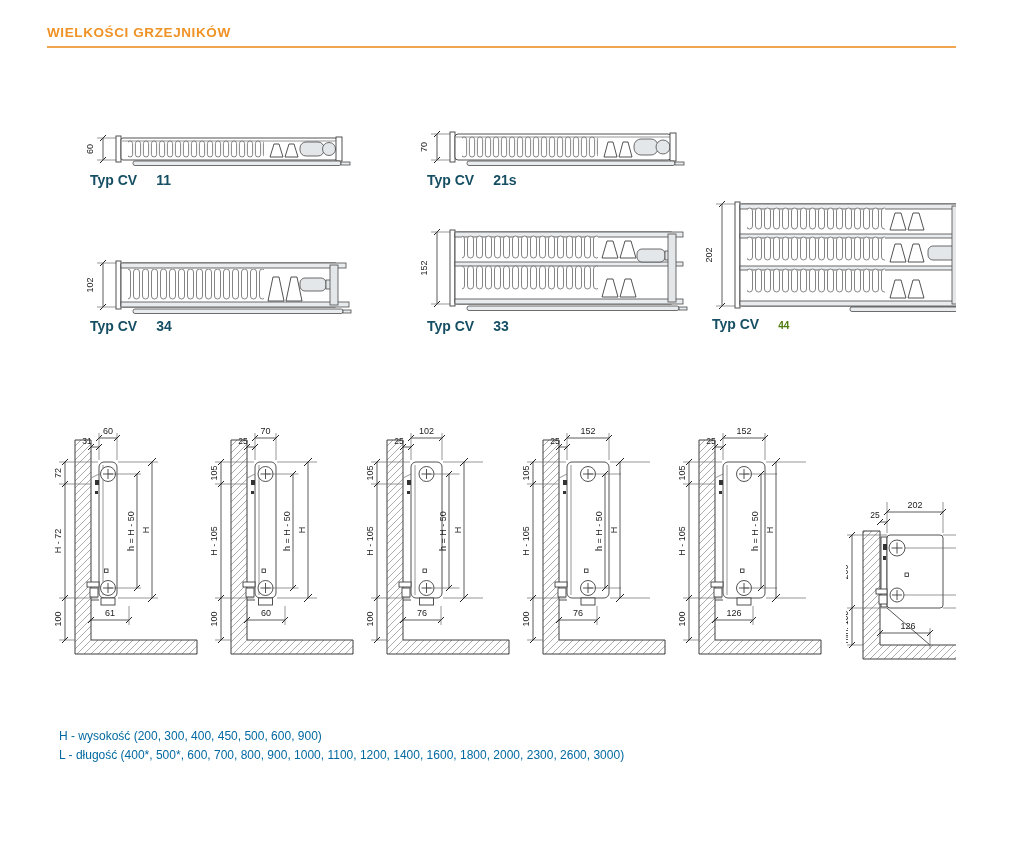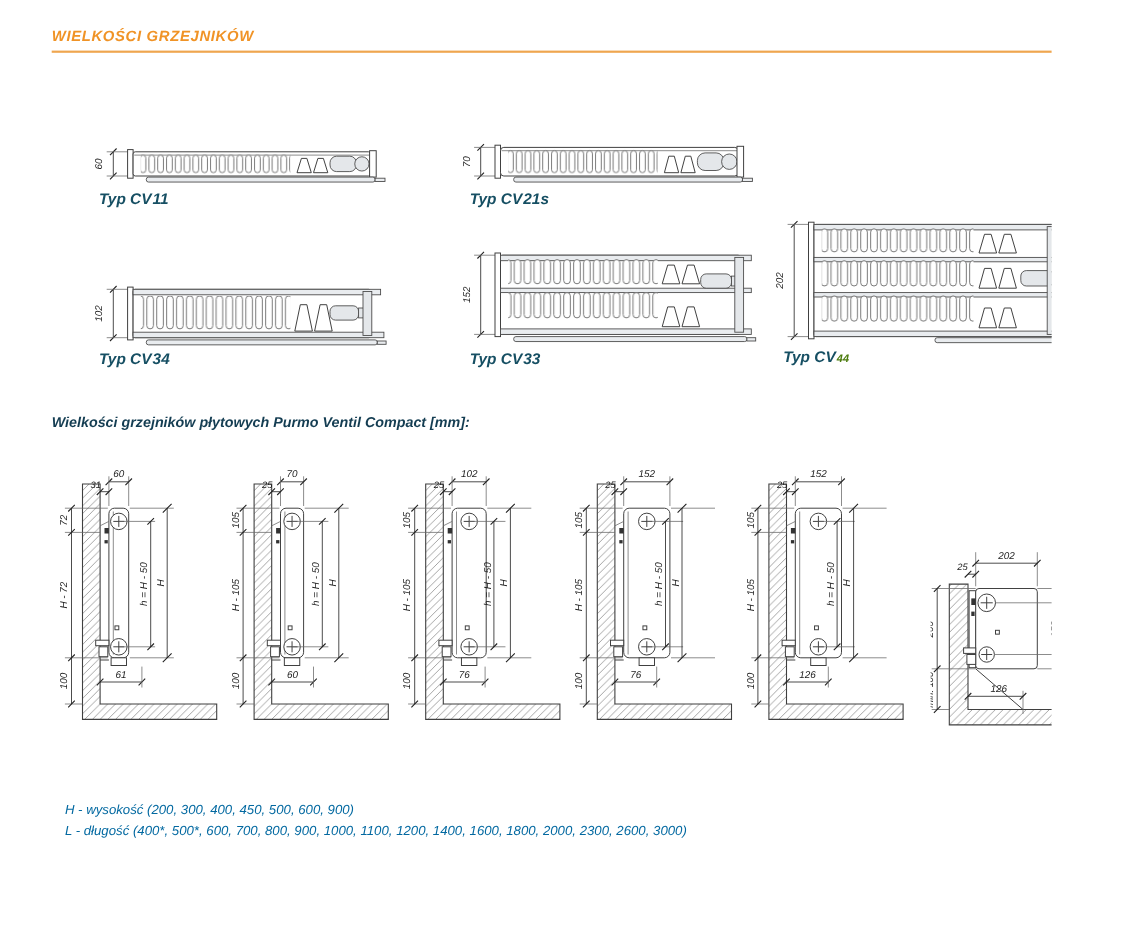--- a/index.html
+++ b/index.html
@@ -1,23 +1,23 @@
 <!DOCTYPE html>
 <html><head>
 <meta charset="utf-8">
 <style>
   html,body{margin:0;padding:0;background:#fff;}
   .page{position:relative;width:956px;height:850px;background:#fff;overflow:hidden;
-        font-family:"Liberation Sans",sans-serif;font-style:italic;}
+        font-family:"Liberation Sans",sans-serif;}
   .hdr{position:absolute;left:47px;top:25px;font-size:13.5px;letter-spacing:.6px;
        color:#F09326;font-weight:bold;}
   .hdr-rule{position:absolute;left:47px;top:46px;width:930px;height:2px;background:#EFA64F;}
   .rad{position:absolute;}
   .rad-label{position:absolute;font-size:14px;font-weight:bold;color:#164F63;}
-  .rad-label .num{margin-left:1px;}
+  .rad-label .num{margin-left:19px;}
   .rad-label.dark44 .num{color:#4d7c0f;font-size:10px;}
   .compact-heading{position:absolute;left:47px;top:376px;font-size:13px;font-weight:bold;color:#143D52;}
   .xsec{position:absolute;top:420px;}
   .lowsec{position:absolute;left:846px;top:452px;}
   .legend{position:absolute;left:59px;top:727px;font-size:12px;color:#0369a1;}
   .legend div{height:19px;line-height:19px;}
   
   .ln{stroke:#3f3f3f;stroke-width:.9;fill:none;}
   .thin{stroke:#6a6a6a;stroke-width:.7;fill:none;}
   .panelc{fill:#fff;stroke:#3f3f3f;stroke-width:.9;}
@@ -189,21 +189,20 @@
       <rect class="grey" x="258" y="58" width="7" height="10"></rect>
       <rect class="grey" x="252" y="16" width="8" height="98"></rect>
       <rect class="rail" x="150" y="117" width="122" height="4.5" rx="2"></rect>
       <rect class="rail" x="272" y="118" width="8" height="3"></rect>
     </svg>
   </div>
   <div class="rad-label dark44" style="left:712px;top:316px">
     <span>Typ CV</span><span class="num">44</span>
   </div>
 
-  <div class="compact-heading">Wielkości grzejników płytowych Purmo Ventil Compact [mm]:</div>
 
   <div class="xsec" id="xs0" style="left:45px">
     <svg class="xs-svg" width="160" height="245" viewBox="0 0 160 245">
 
       <path class="hatched" d="M30,20 H46 V220 H152 V234 H30 Z"></path>
 
       <line class="thin" x1="53" y1="42" x2="14" y2="42"></line>
       <line class="thin" x1="46" y1="64" x2="14" y2="64"></line>
       <line class="thin" x1="53" y1="178" x2="14" y2="178"></line>
       <line class="thin" x1="30" y1="220" x2="14" y2="220"></line>

